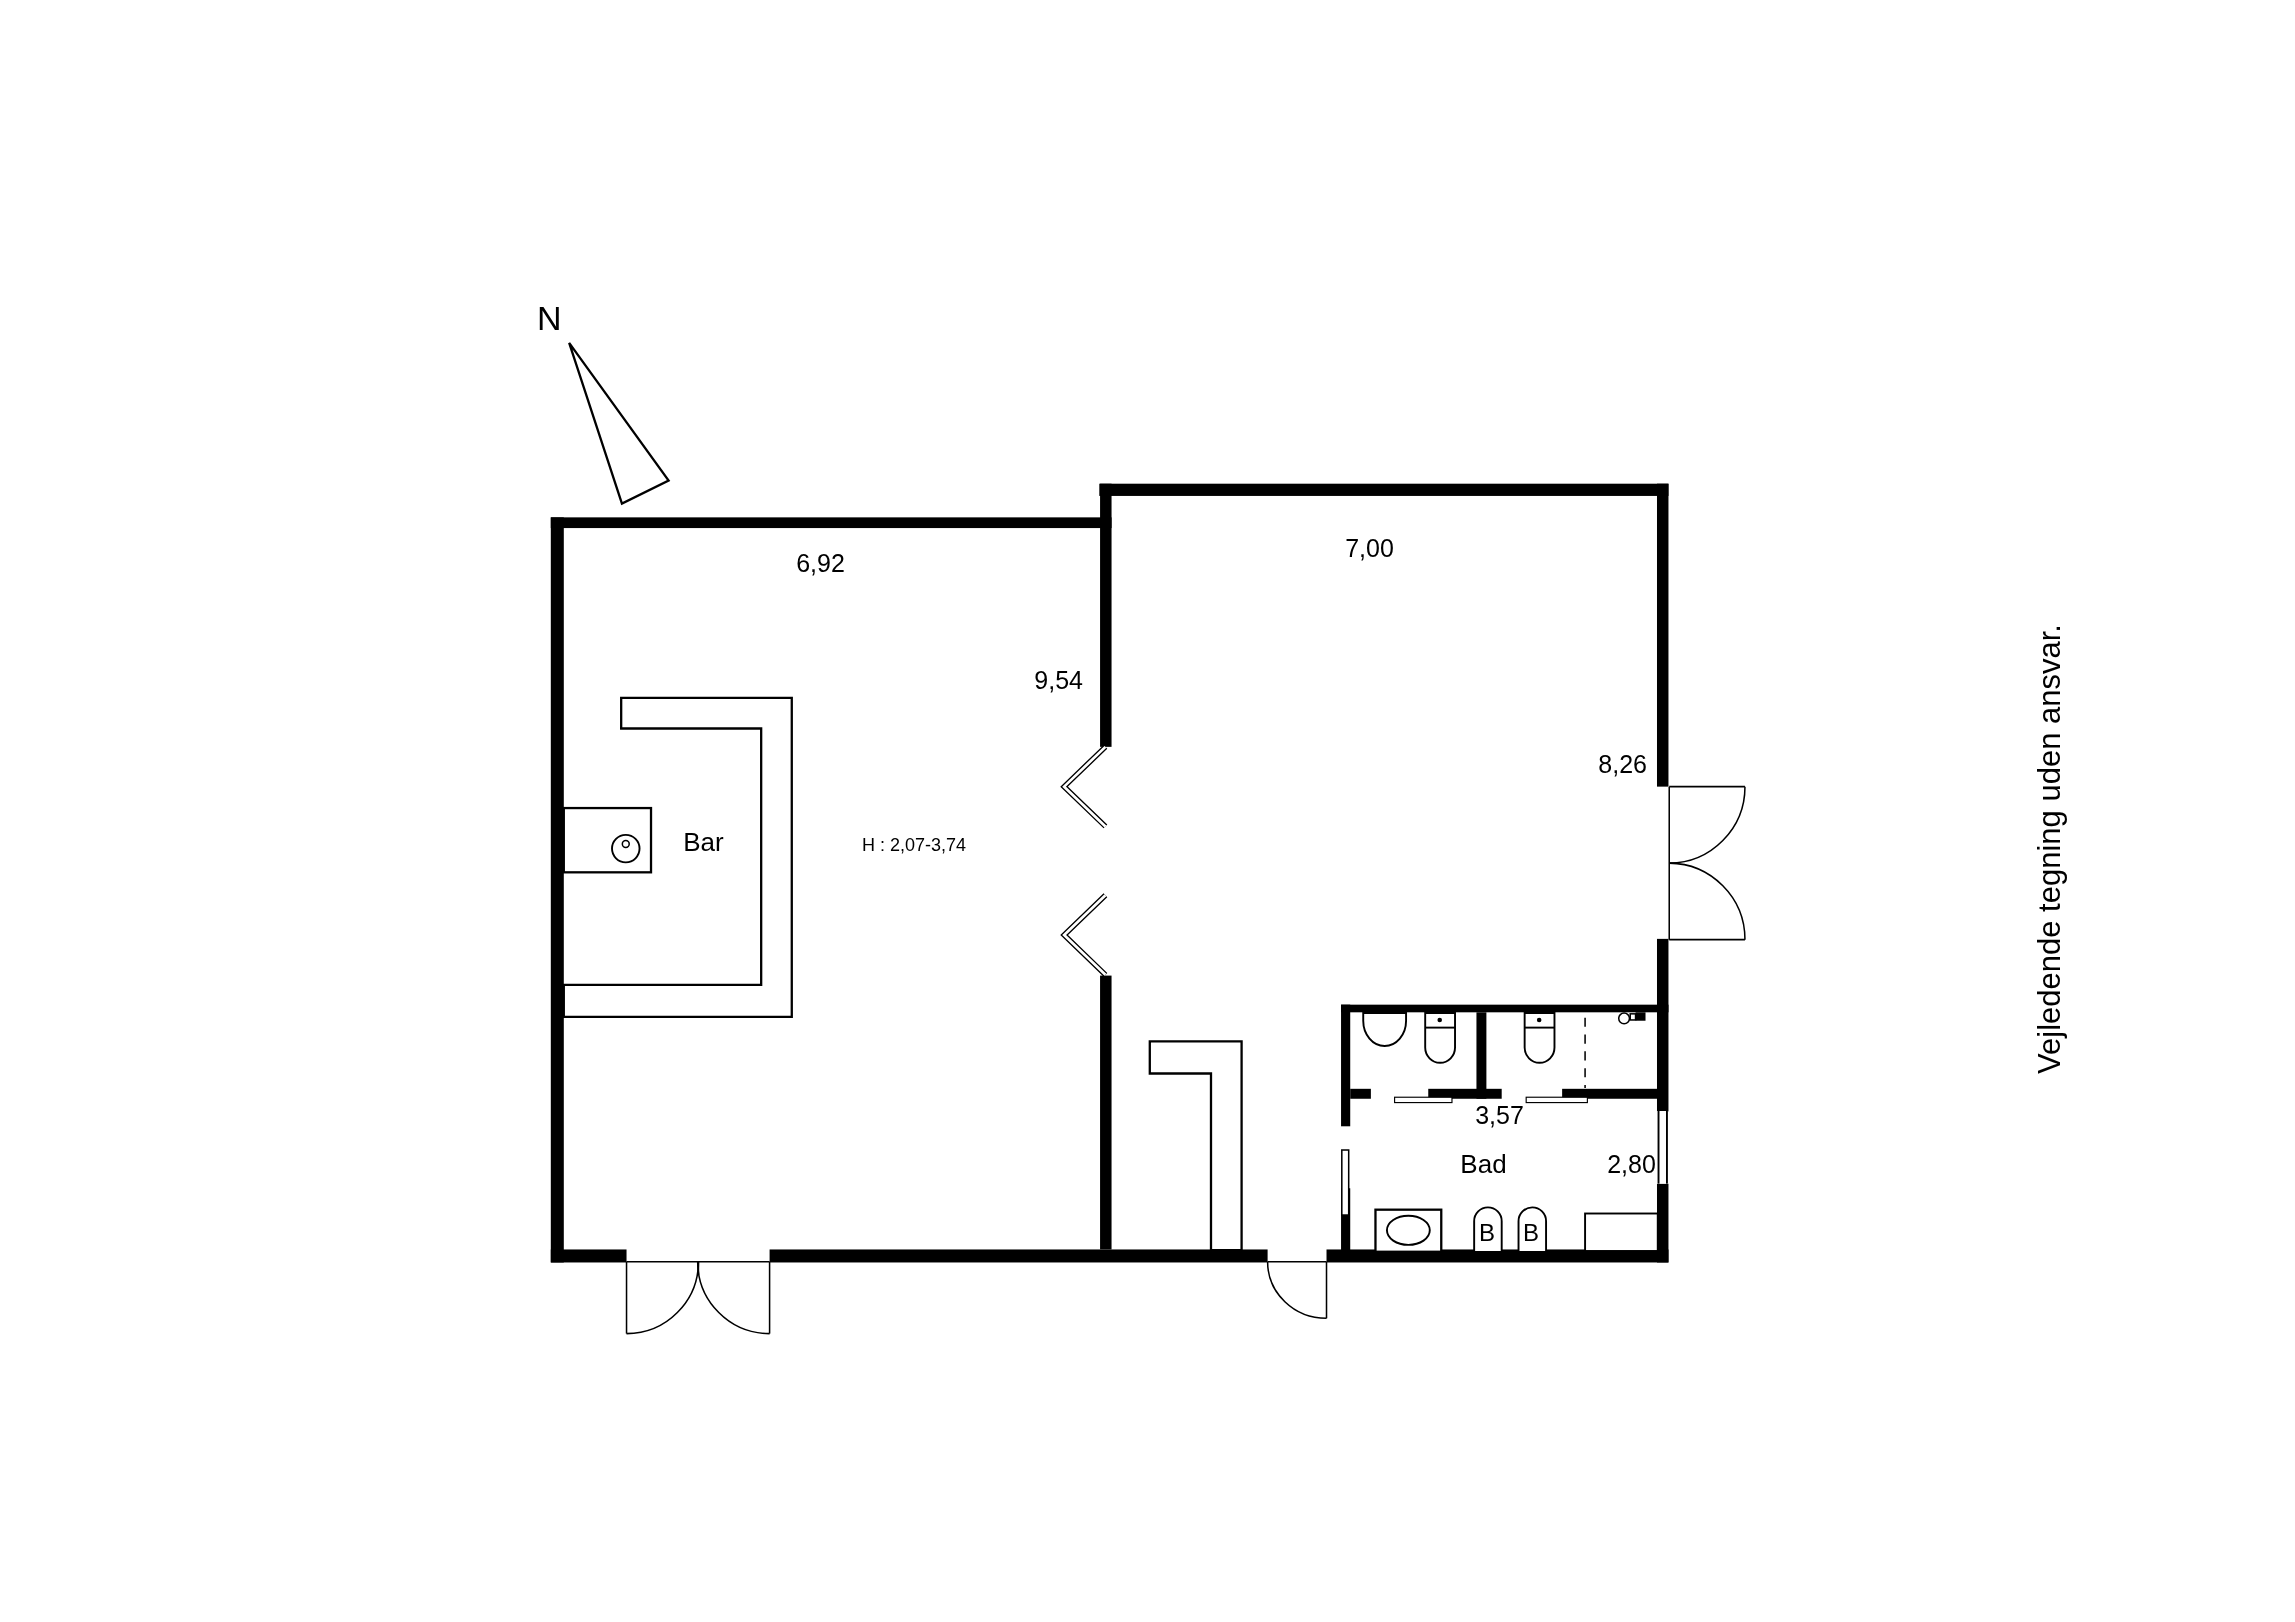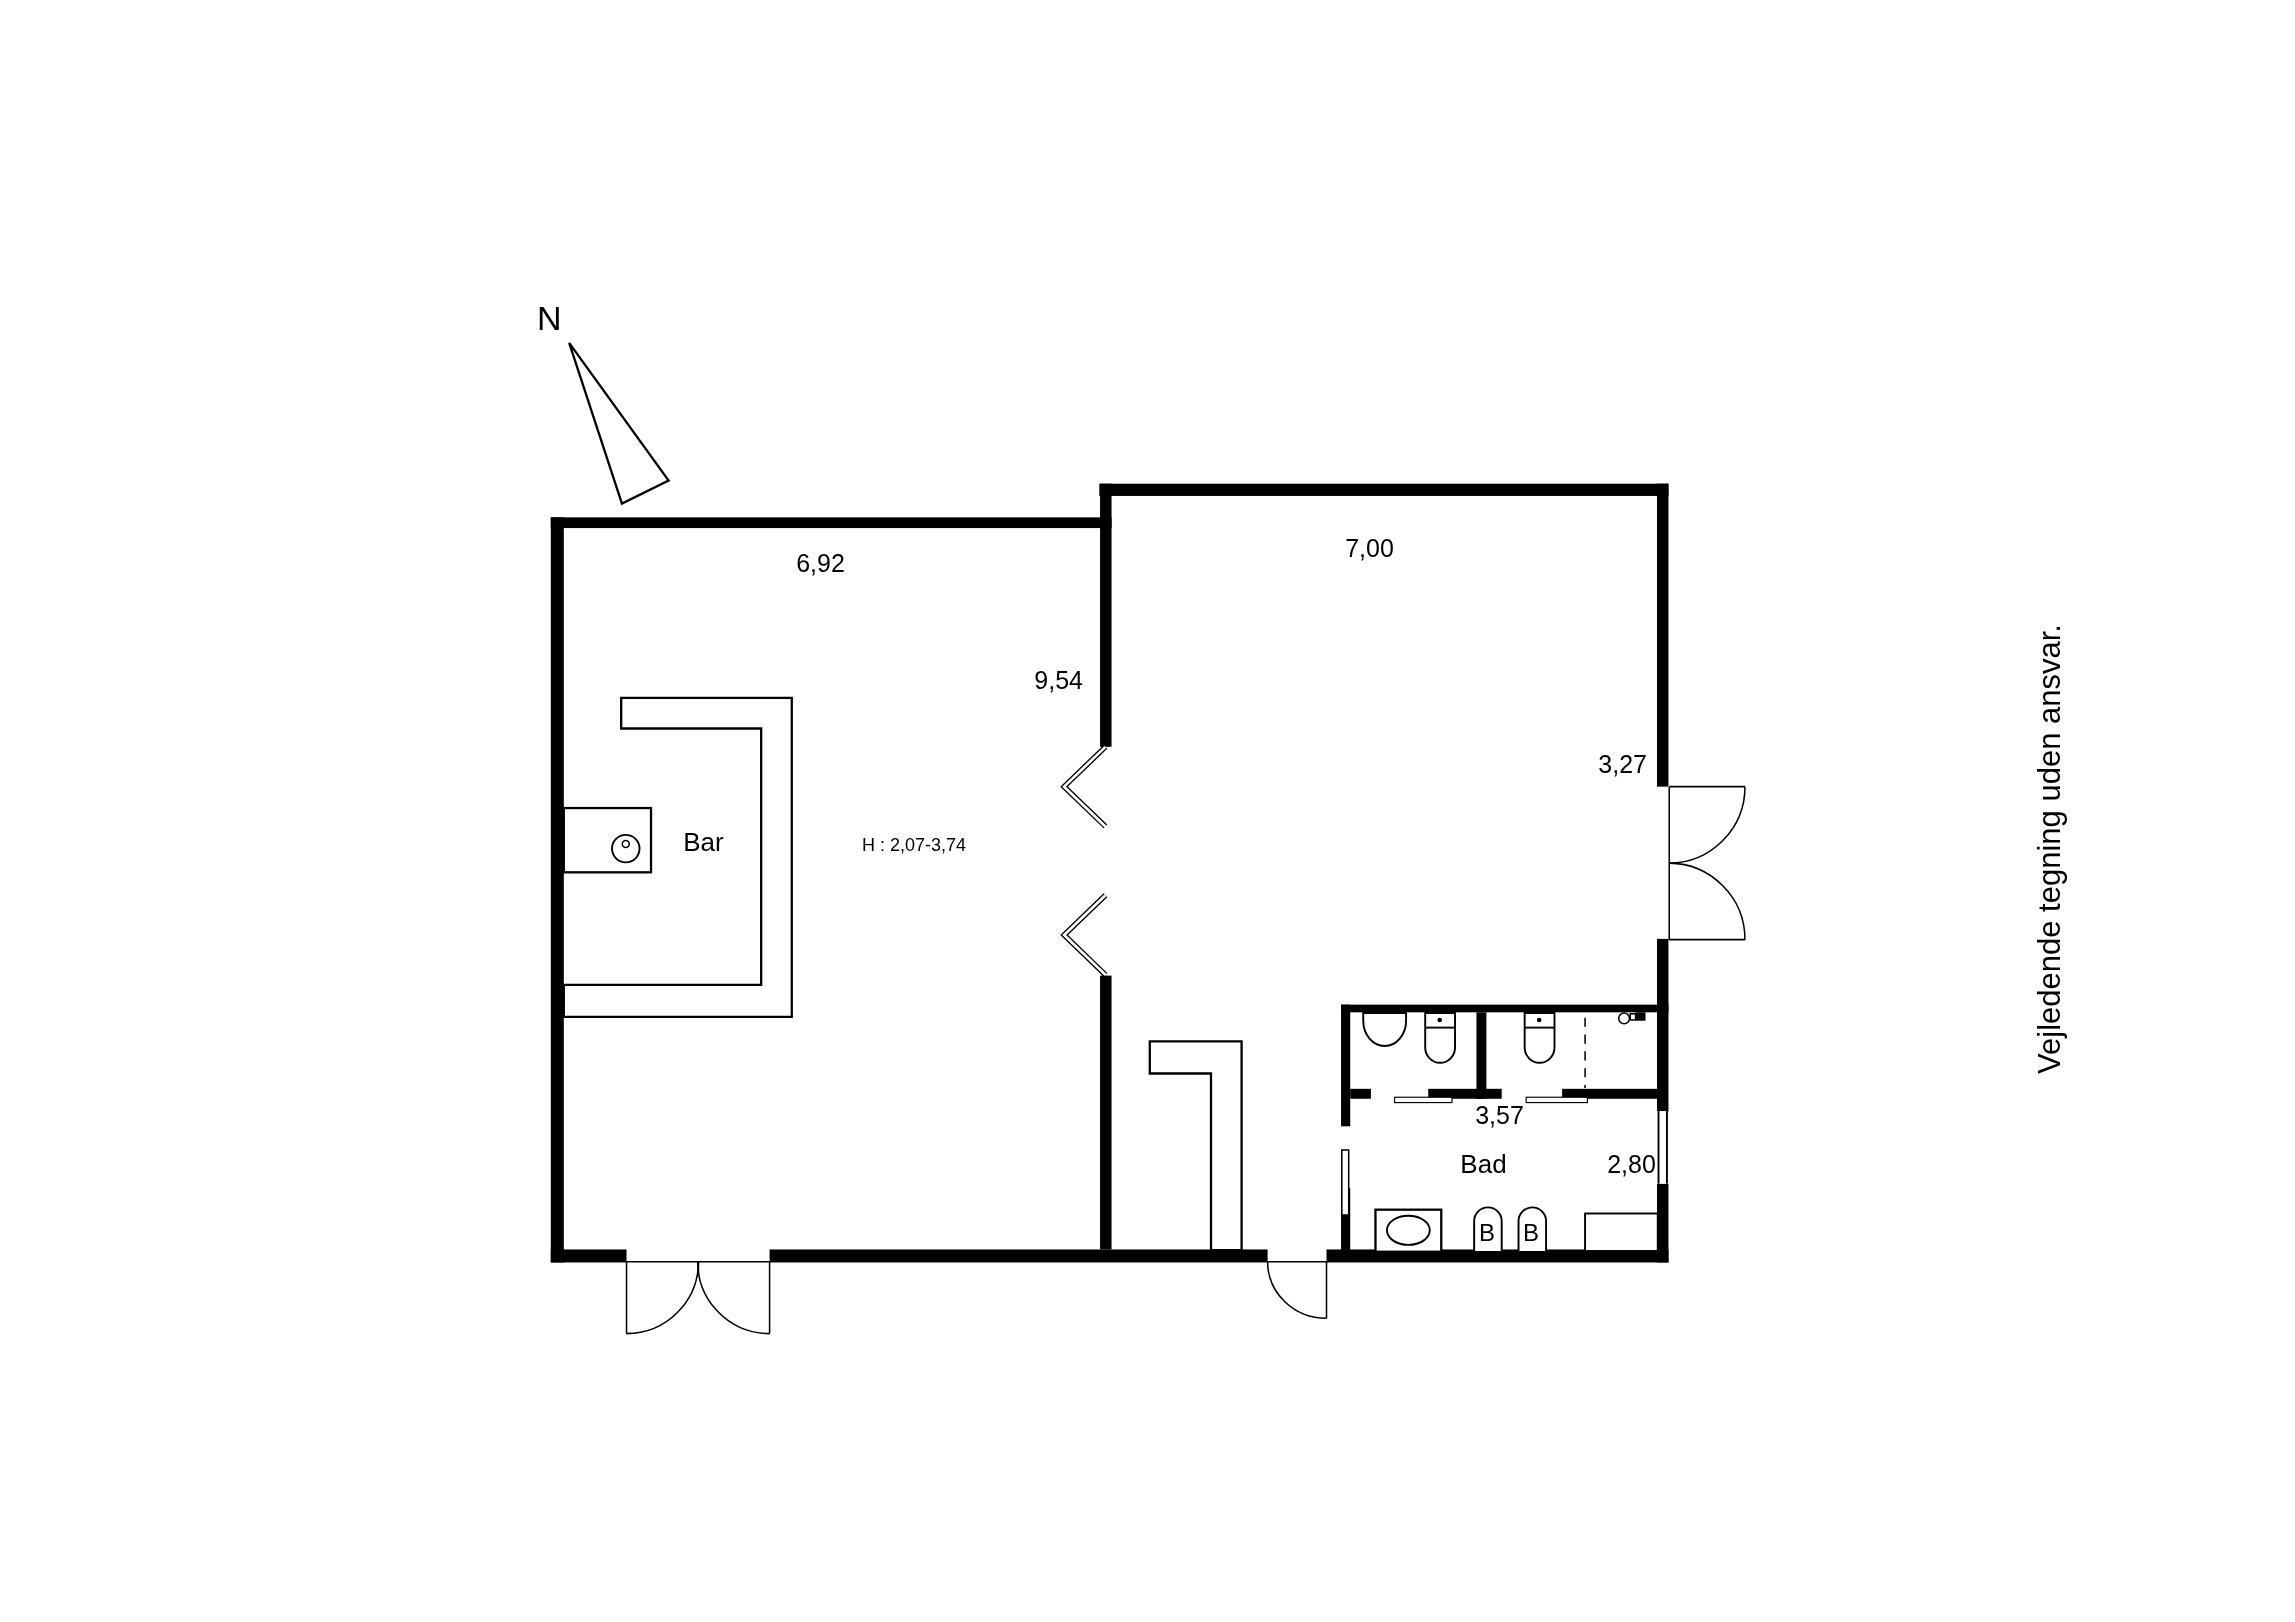--- a/index.html
+++ b/index.html
@@ -196,21 +196,21 @@
   </svg>
 
   <div class="label north-label">N</div>
 
   <div class="label dim ctr dim-hall-width">6,92</div>
 
   <div class="label dim ctr dim-main-width">7,00</div>
 
   <div class="label dim rgt dim-hall-depth">9,54</div>
 
-  <div class="label dim rgt dim-main-depth">3,27</div>
+  <div class="label dim rgt dim-main-depth">8,26</div>
 
   <div class="label ceiling-height">H : 2,07-3,74</div>
 
   <div class="label room ctr room-bar">Bar</div>
 
   <div class="label dim ctr dim-wc-width">3,57</div>
 
   <div class="label room ctr room-bad">Bad</div>
 
   <div class="label dim ctr dim-bad-width">2,80</div>

